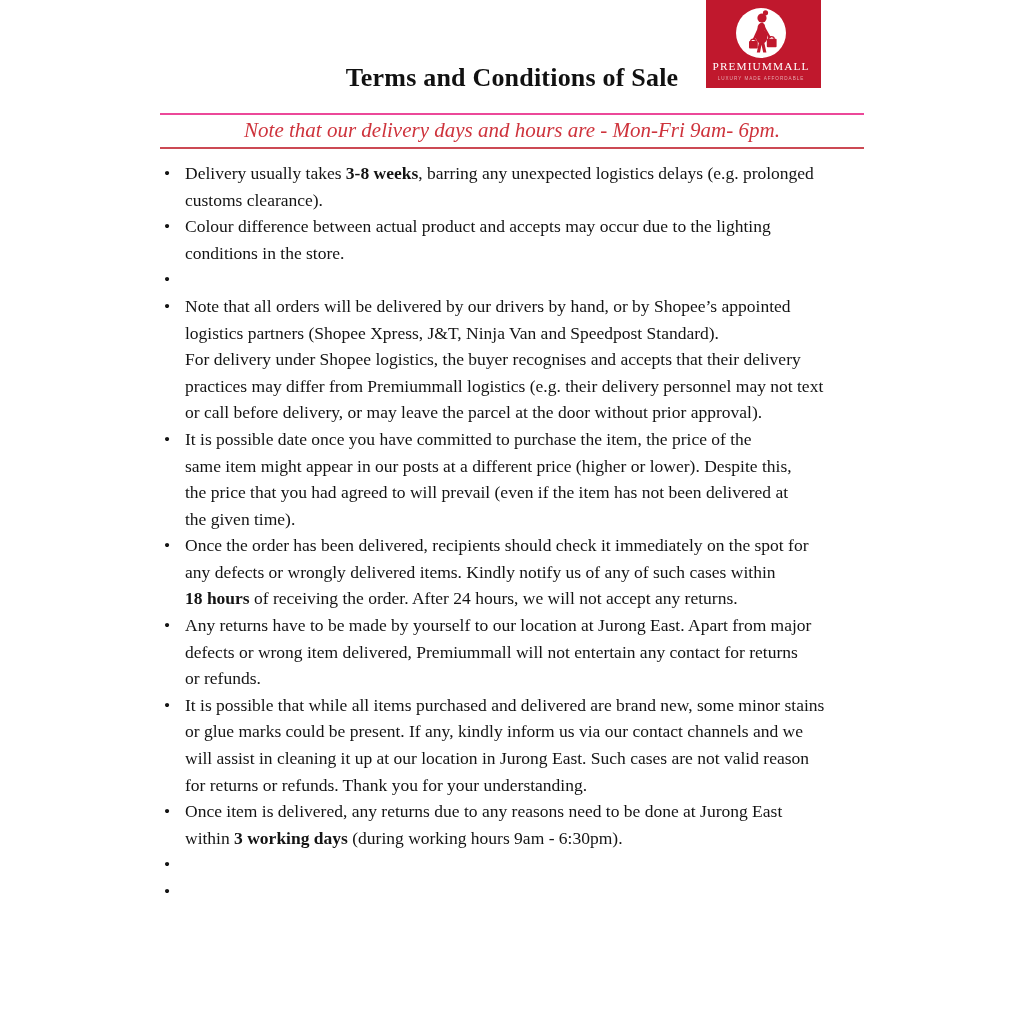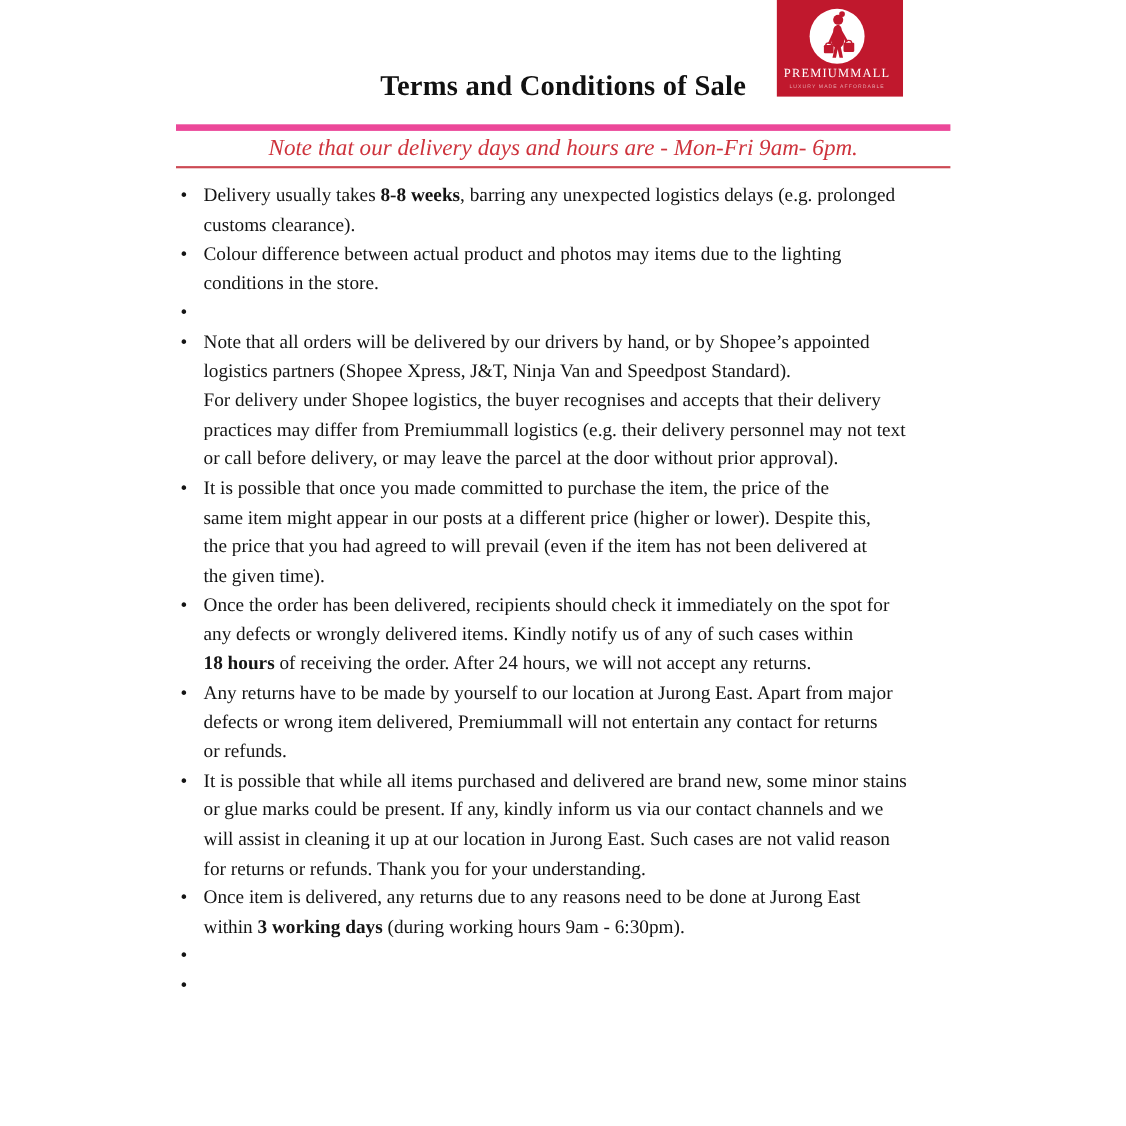--- a/index.html
+++ b/index.html
@@ -24,21 +24,21 @@
     margin: 63px 0 12px 0;
     text-align: center;
     font-size: 26px;
     font-weight: bold;
     color: #111111;
     line-height: 1.15;
     letter-spacing: 0.2px;
   }
   .note-banner {
     margin-top: 20px;
-    border-top: 6px solid #ec4899;
+    border-top: 2px solid #ec4899;
     border-bottom: 2px solid #cc4a54;
     padding: 4px 0 5px 0;
     text-align: center;
   }
   .note-text {
     font-style: italic;
     font-size: 21px;
     color: #ce333c;
     line-height: 1.1;
   }
@@ -104,42 +104,42 @@
 <div class="content">
   <h1 class="page-title">Terms and Conditions of Sale</h1>
 
   <div class="note-banner">
     <div class="note-text">Note that our delivery days and hours are - Mon-Fri 9am- 6pm.</div>
   </div>
 
   <div class="terms">
       <div class="term">
         <span class="marker">•</span>
-        <span class="term-text">Delivery usually takes <b>8-8 weeks</b>, barring any unexpected logistics delays (e.g. prolonged
+        <span class="term-text">Delivery usually takes <b>3-8 weeks</b>, barring any unexpected logistics delays (e.g. prolonged
 customs clearance).</span>
       </div>
       <div class="term">
         <span class="marker">•</span>
-        <span class="term-text">Colour difference between actual product and photos may items due to the lighting
+        <span class="term-text">Colour difference between actual product and accepts may occur due to the lighting
 conditions in the store.</span>
       </div>
       <div class="term">
         <span class="marker">•</span>
       </div>
       <div class="term">
         <span class="marker">•</span>
         <span class="term-text">Note that all orders will be delivered by our drivers by hand, or by Shopee’s appointed
 logistics partners (Shopee Xpress, J&amp;T, Ninja Van and Speedpost Standard).
 For delivery under Shopee logistics, the buyer recognises and accepts that their delivery
 practices may differ from Premiummall logistics (e.g. their delivery personnel may not text
 or call before delivery, or may leave the parcel at the door without prior approval).</span>
       </div>
       <div class="term">
         <span class="marker">•</span>
-        <span class="term-text">It is possible that once you made committed to purchase the item, the price of the
+        <span class="term-text">It is possible date once you have committed to purchase the item, the price of the
 same item might appear in our posts at a different price (higher or lower). Despite this,
 the price that you had agreed to will prevail (even if the item has not been delivered at
 the given time).</span>
       </div>
       <div class="term">
         <span class="marker">•</span>
         <span class="term-text">Once the order has been delivered, recipients should check it immediately on the spot for
 any defects or wrongly delivered items. Kindly notify us of any of such cases within
 <b>18 hours</b> of receiving the order. After 24 hours, we will not accept any returns.</span>
       </div>

